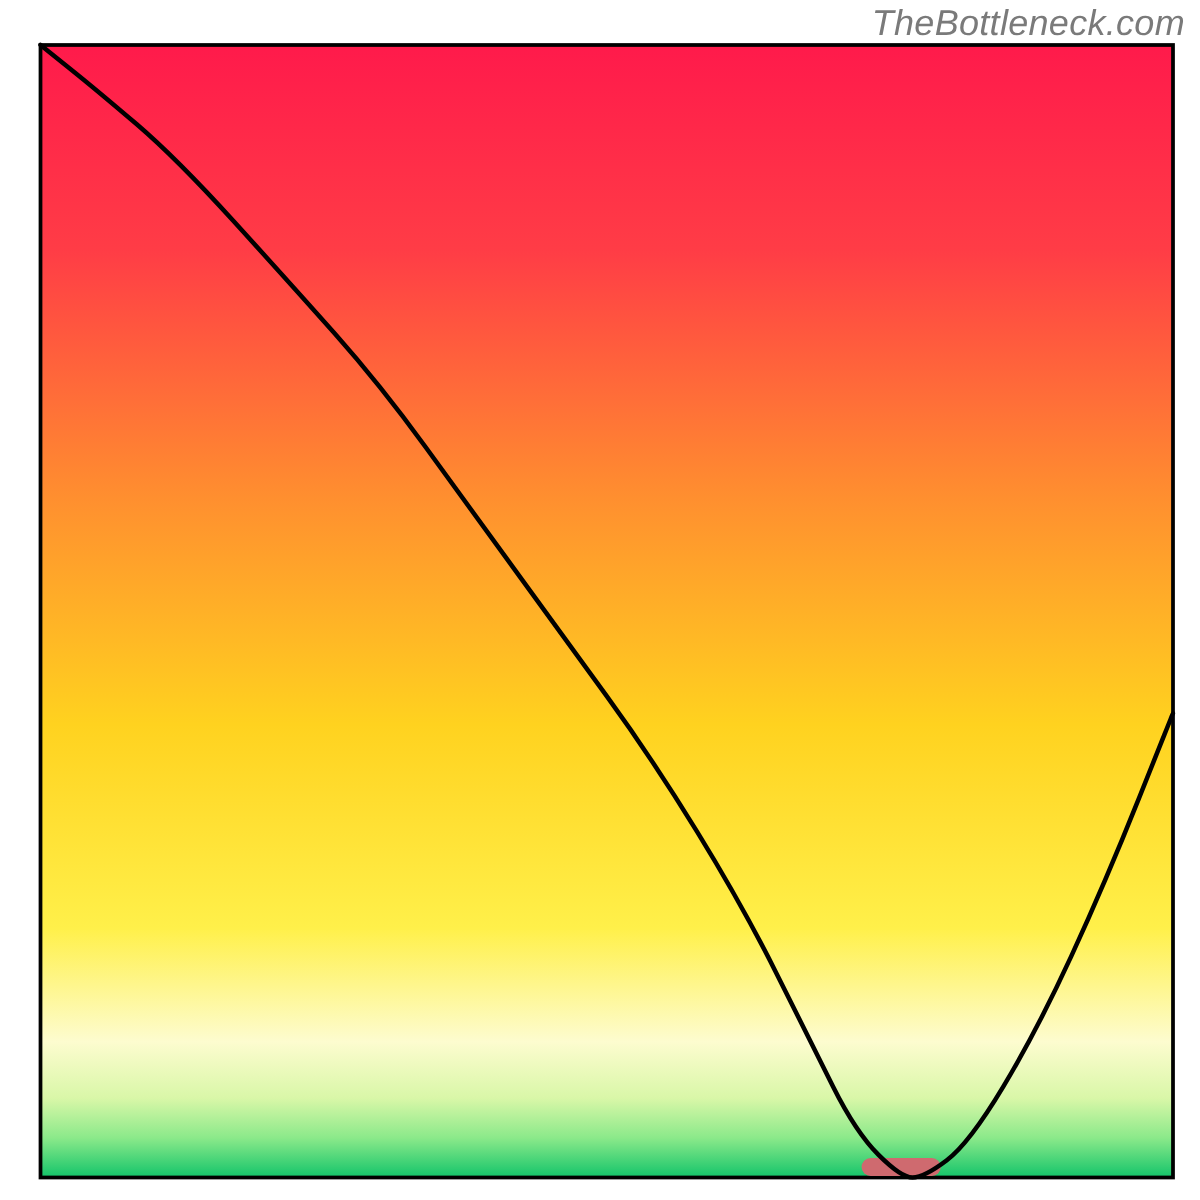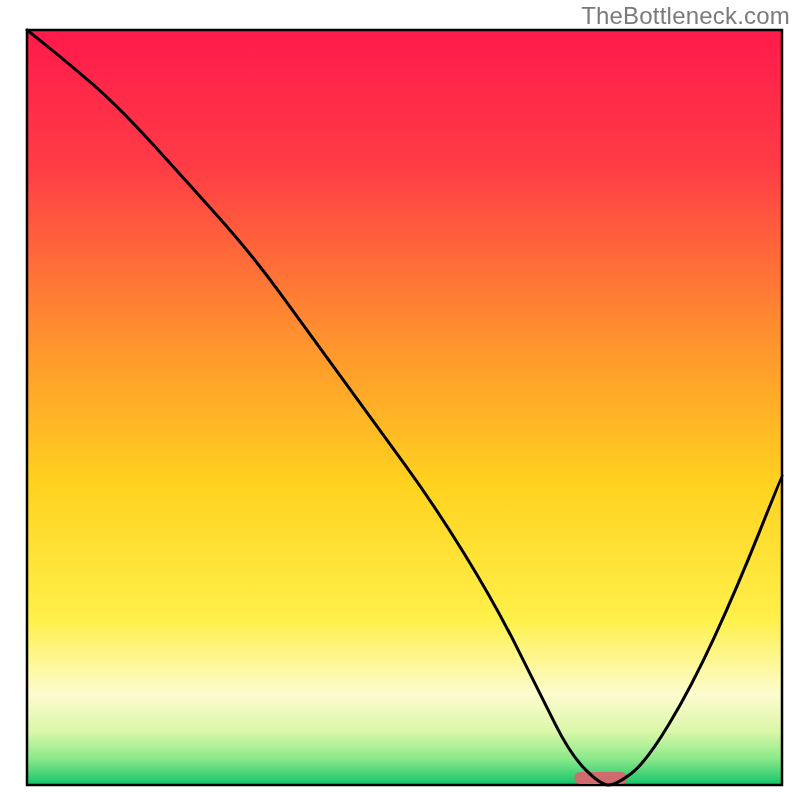--- a/index.html
+++ b/index.html
@@ -16,20 +16,21 @@
     height: 800px;
   }
   .watermark {
     position: absolute;
     top: 2px;
     right: 10px;
     font-size: 24px;
     font-weight: 500;
     color: #7a7a7a;
     letter-spacing: 0.2px;
+    font-style: italic;
   }
   svg.plot {
     position: absolute;
     left: 0;
     top: 0;
     width: 800px;
     height: 800px;
   }
 </style>
 </head>

